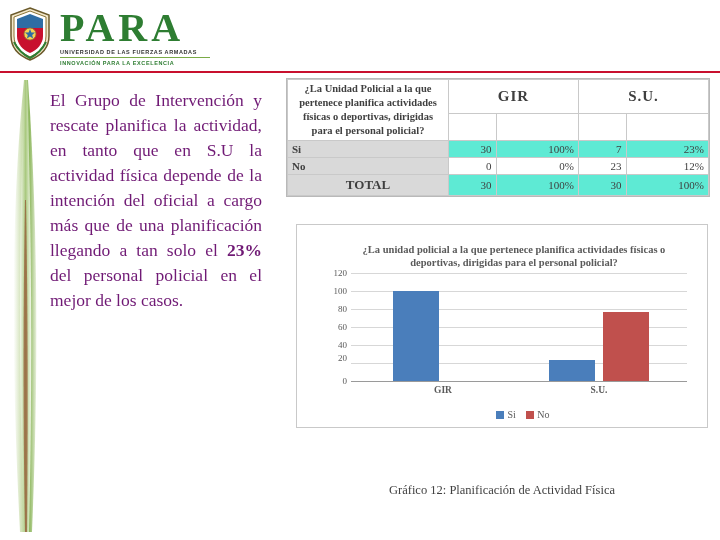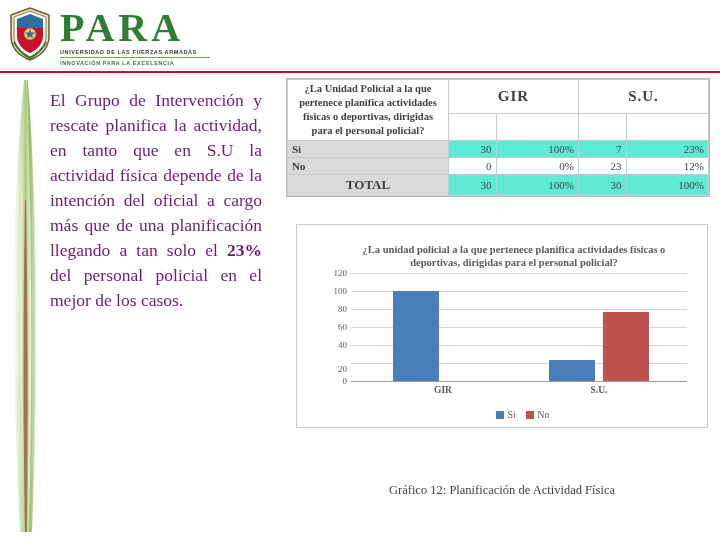--- a/index.html
+++ b/index.html
@@ -365,21 +365,21 @@
     <div class="gridline" style="top:36px;"></div>
     <div class="gridline" style="top:54px;"></div>
     <div class="gridline" style="top:72px;"></div>
     <div class="gridline" style="top:90px;"></div>
 
     <div class="ytick" style="top:-4px;">120</div>
     <div class="ytick" style="top:14px;">100</div>
     <div class="ytick" style="top:32px;">80</div>
     <div class="ytick" style="top:50px;">60</div>
     <div class="ytick" style="top:68px;font-family:Liberation Serif, serif;">40</div>
-    <div class="ytick" style="top:92px;">20</div>
+    <div class="ytick" style="top:81px;">20</div>
     <div class="ytick" style="top:104px;">0</div>
 
     <div class="axis-x"></div>
 
     <div class="bar bar-si" style="left:42px; width:46px; height:90px;"></div>
     <div class="bar bar-no" style="left:96px; width:46px; height:0px;"></div>
 
     <div class="bar bar-si" style="left:198px; width:46px; height:21px;"></div>
     <div class="bar bar-no" style="left:252px; width:46px; height:69px;"></div>
 

